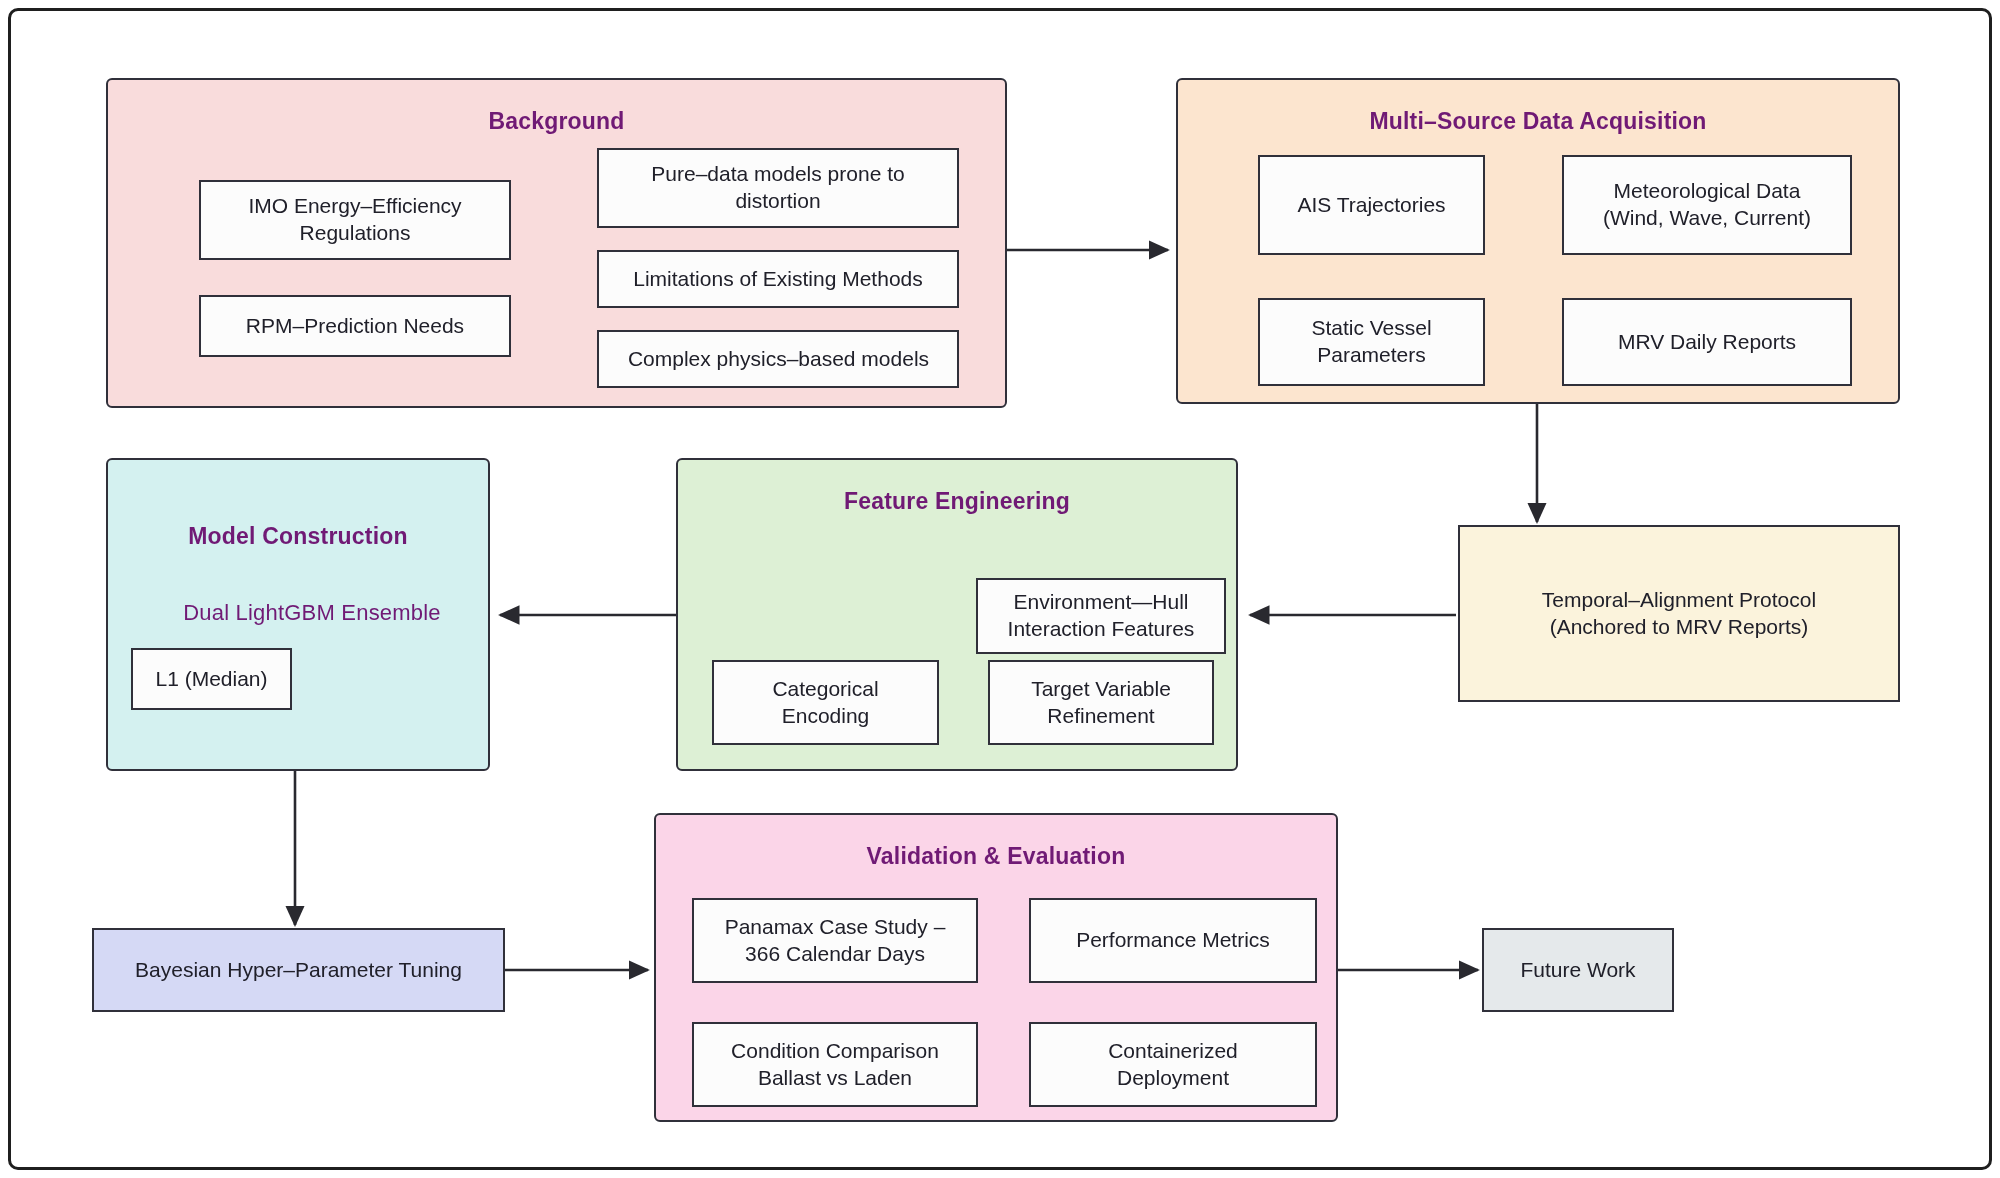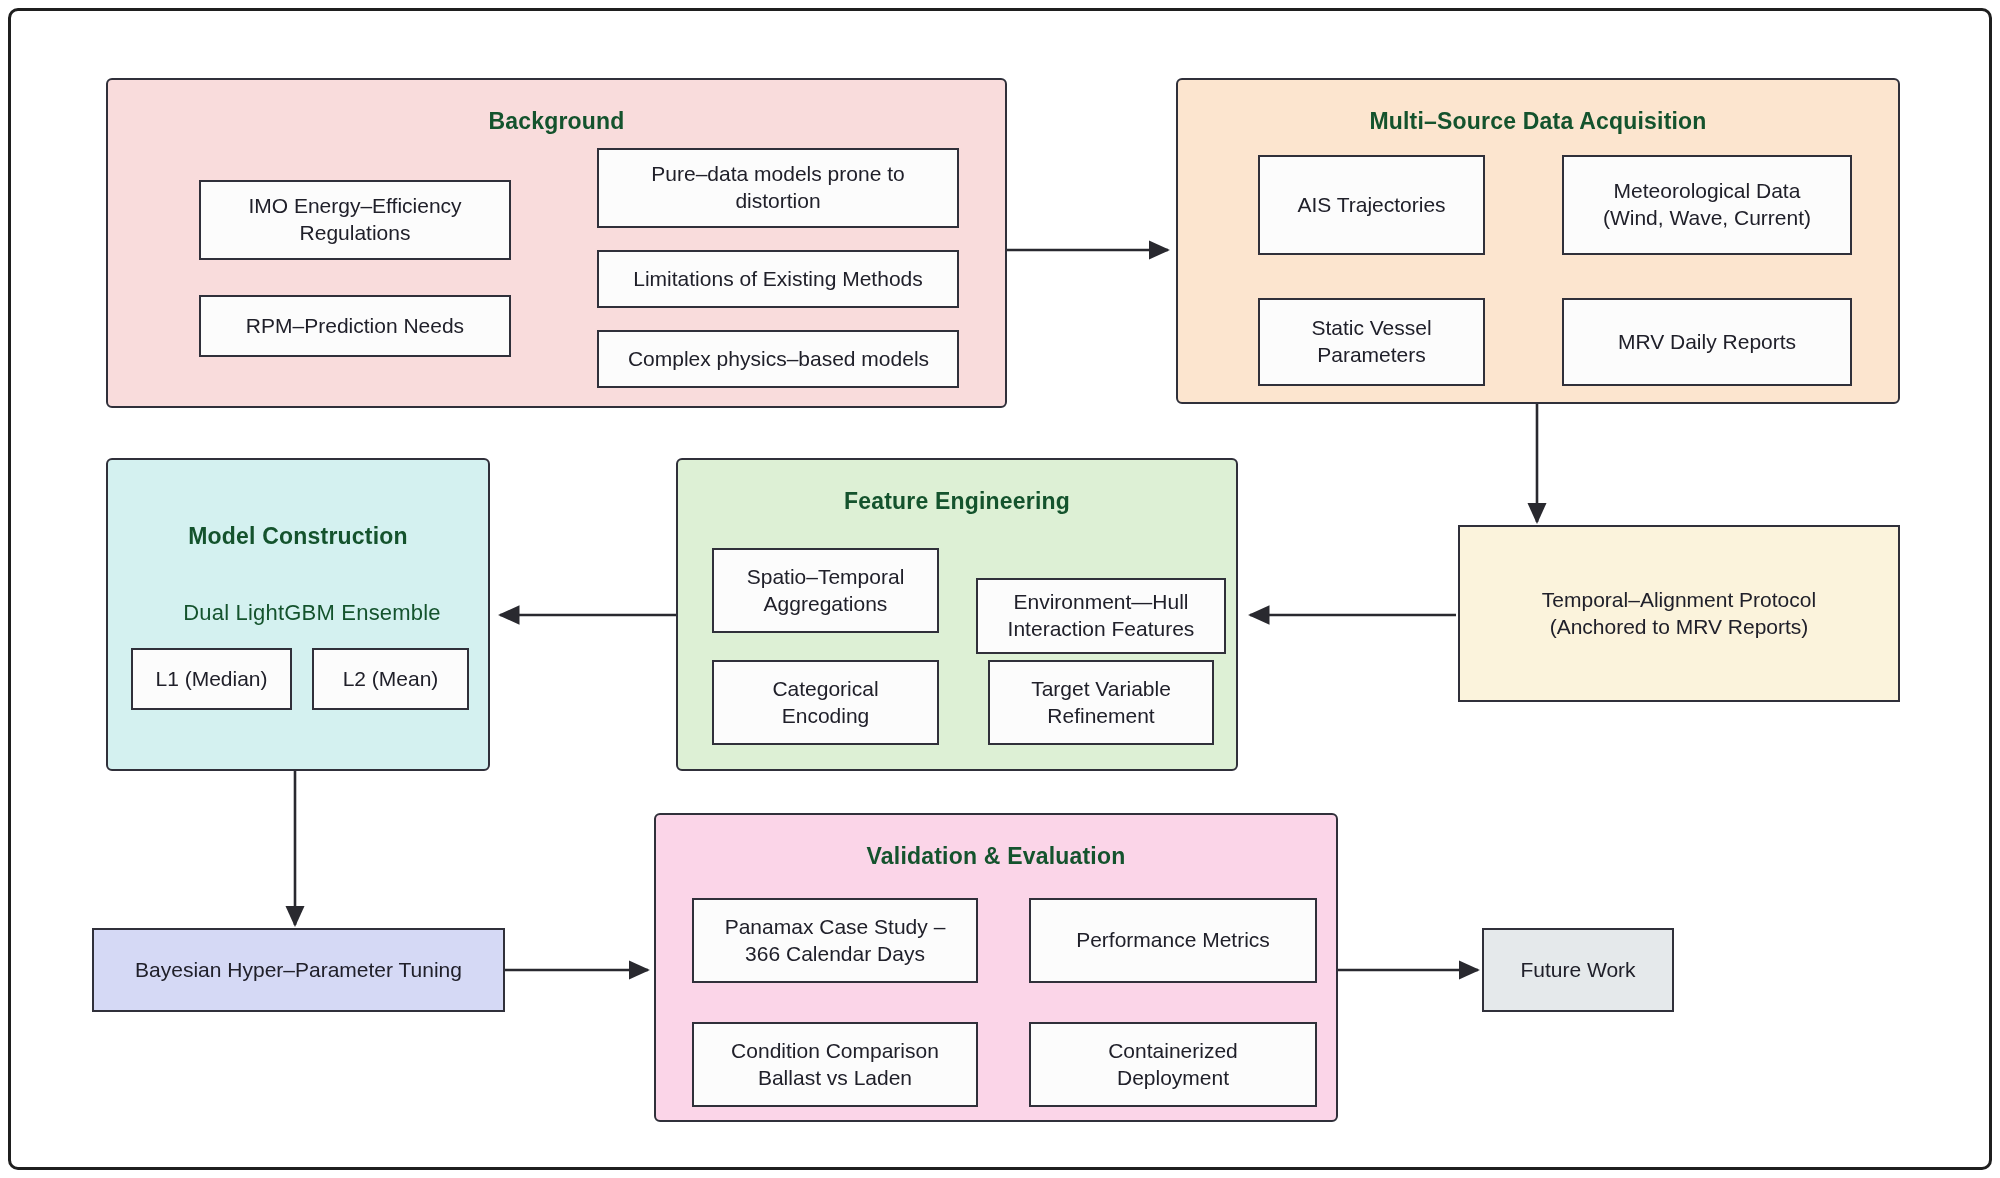--- a/index.html
+++ b/index.html
@@ -14,21 +14,21 @@
     position:absolute;left:8px;top:8px;width:1984px;height:1162px;
     border:3px solid #1f1f1f;border-radius:10px;box-sizing:border-box;
     background:#ffffff;
   }
   .cluster{
     position:absolute;box-sizing:border-box;
     border:2.5px solid #30303a;border-radius:6px;
   }
   .cluster-title{
     position:absolute;left:0;right:0;text-align:center;
-    font-weight:bold;color:#14532d;
+    font-weight:bold;color:#701a75;
     font-size:23px;letter-spacing:.2px;
   }
   .node{
     position:absolute;box-sizing:border-box;
     border:2.5px solid #30303a;
     background:#fcfcfc;
     display:flex;align-items:center;justify-content:center;
     text-align:center;color:#20202a;
     font-size:21px;line-height:1.28;
     padding:4px 8px;
@@ -118,42 +118,36 @@
     <span>MRV Daily Reports</span>
   </div>
 
   <div class="node" style="left:1458px;top:525px;width:442px;height:177px;background:#fbf3dc;">
     <span>Temporal–Alignment Protocol<br>(Anchored to MRV Reports)</span>
   </div>
 
   <div class="cluster" style="left:676px;top:458px;width:562px;height:313px;background:#ddf0d5;">
     <div class="cluster-title" style="top:28px;">Feature Engineering</div>
   </div>
-  <div class="node" style="left:712px;top:548px;width:227px;height:85px;">
-    <span>Spatio–Temporal<br>Aggregations</span>
-  </div>
   <div class="node" style="left:976px;top:578px;width:250px;height:76px;">
     <span>Environment—Hull<br>Interaction Features</span>
   </div>
   <div class="node" style="left:712px;top:660px;width:227px;height:85px;">
     <span>Categorical<br>Encoding</span>
   </div>
   <div class="node" style="left:988px;top:660px;width:226px;height:85px;">
     <span>Target Variable<br>Refinement</span>
   </div>
 
   <div class="cluster" style="left:106px;top:458px;width:384px;height:313px;background:#d4f1f0;">
     <div class="cluster-title" style="top:63px;">Model Construction</div>
     <div class="cluster-title" style="top:140px;font-weight:normal;font-size:22px;padding-left:28px;">Dual LightGBM Ensemble</div>
   </div>
   <div class="node" style="left:131px;top:648px;width:161px;height:62px;">
     <span>L1 (Median)</span>
-  </div>
-  <div class="node" style="left:312px;top:648px;width:157px;height:62px;">
-    <span>L2 (Mean)</span>
   </div>
 
   <div class="node" style="left:92px;top:928px;width:413px;height:84px;background:#d5d9f5;">
     <span>Bayesian Hyper–Parameter Tuning</span>
   </div>
 
   <div class="cluster" style="left:654px;top:813px;width:684px;height:309px;background:#fbd5e8;">
     <div class="cluster-title" style="top:28px;">Validation &amp; Evaluation</div>
   </div>
   <div class="node" style="left:692px;top:898px;width:286px;height:85px;">

